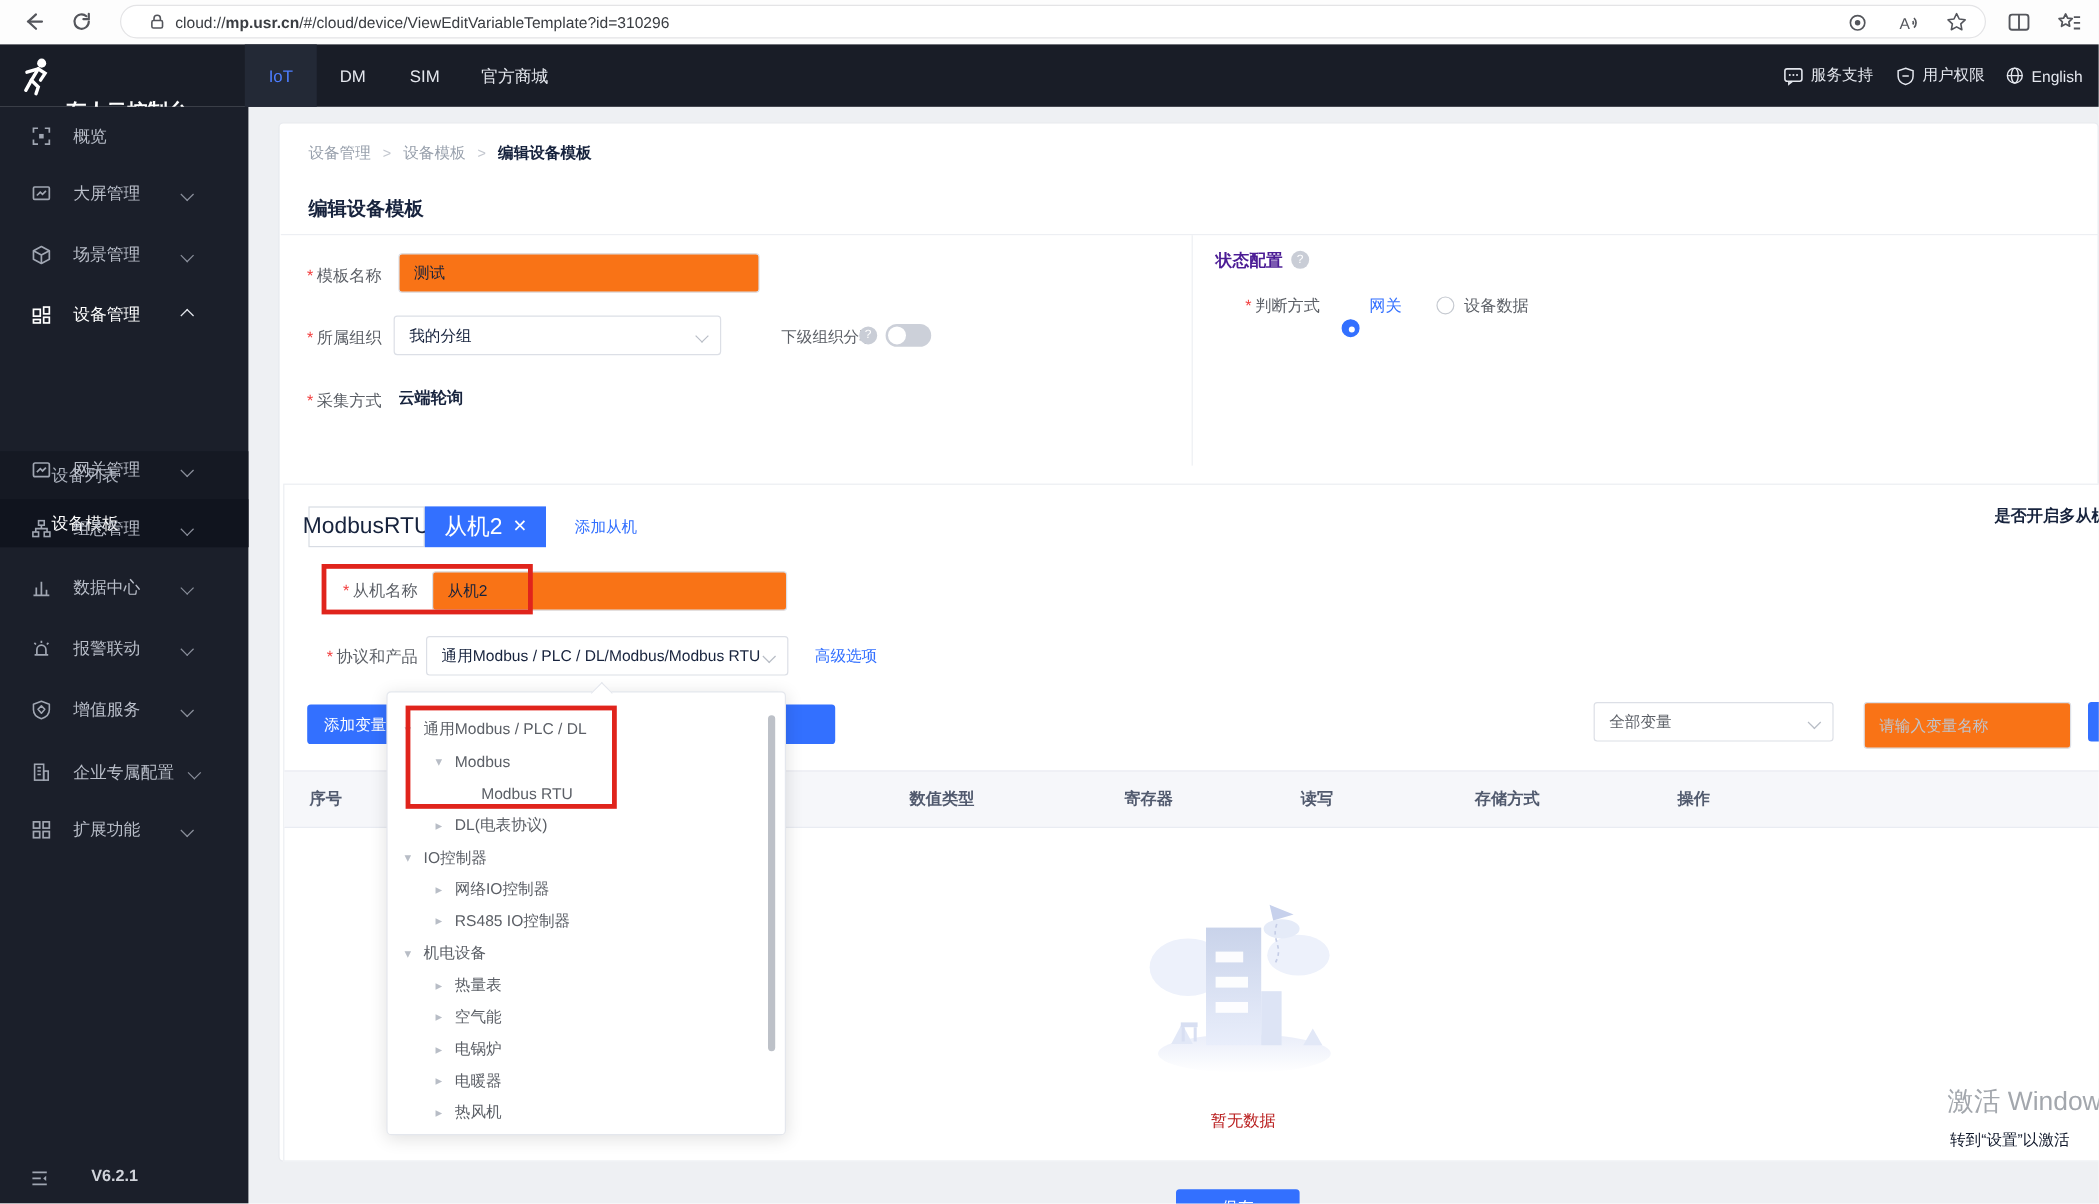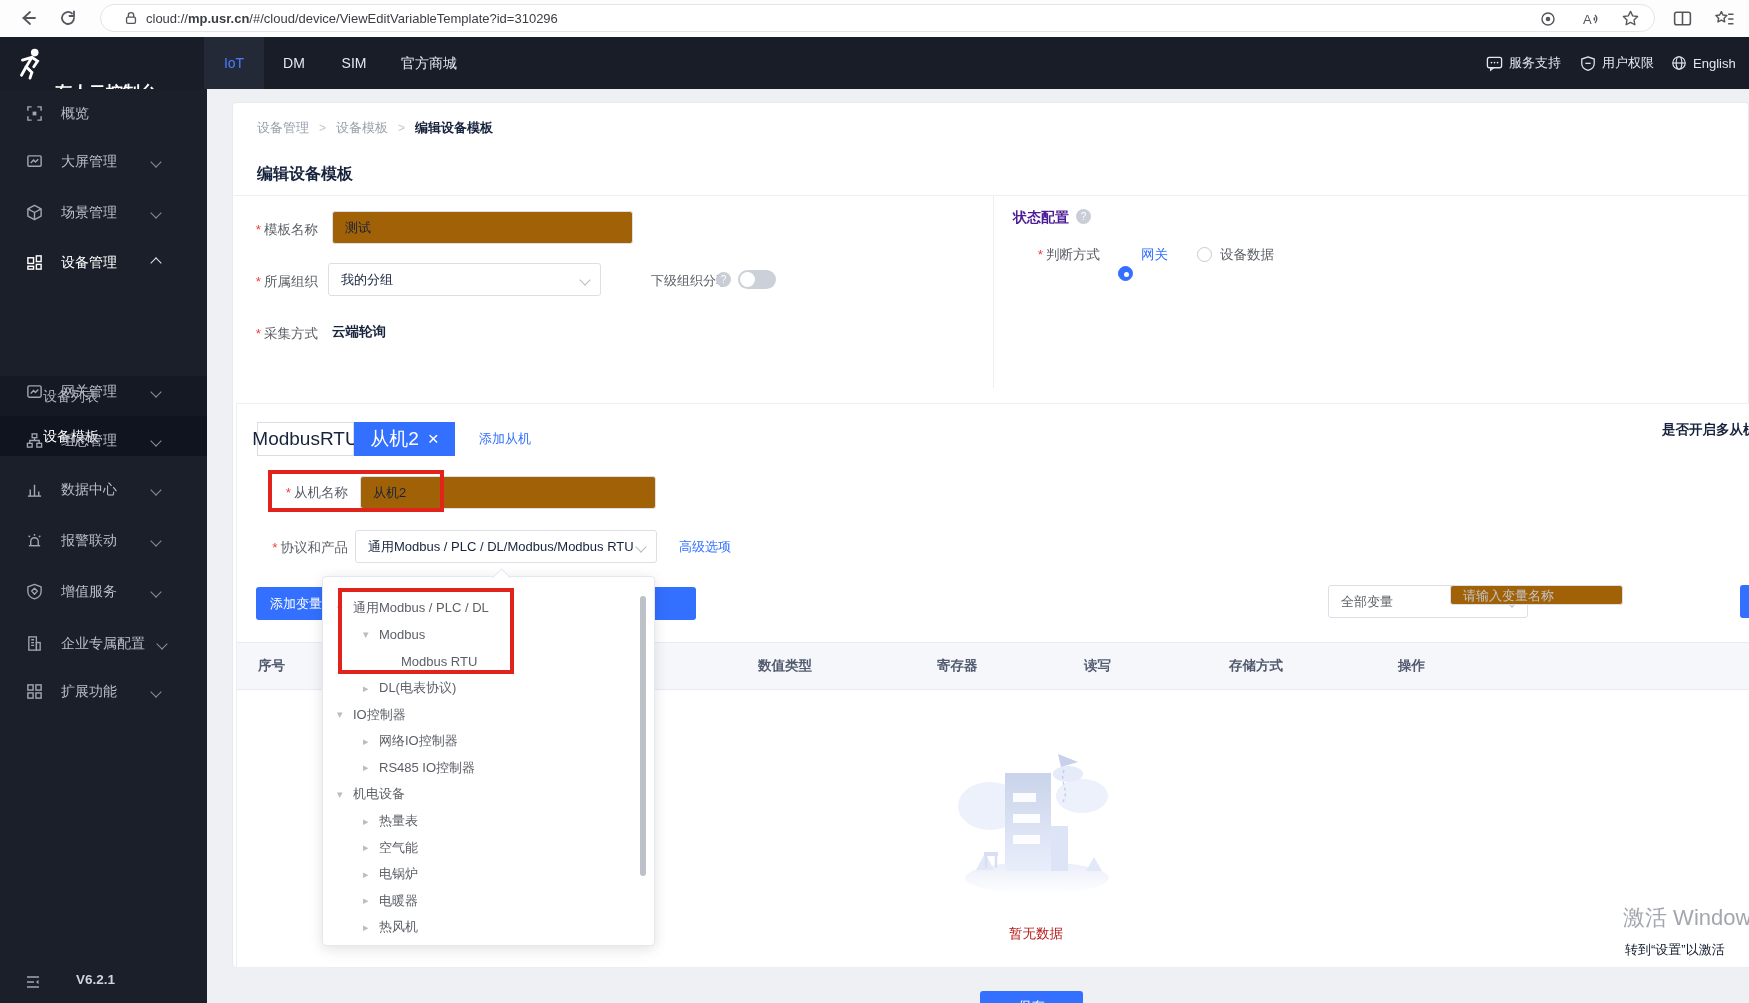--- a/index.html
+++ b/index.html
@@ -31,21 +31,21 @@
   
   .card{left:232px;top:102px;width:1517px;height:866px;background:#fff;border:1px solid #e7e9ee;border-radius:4px;box-sizing:border-box}
   .crumb{font-size:13px;color:#98a0ac;display:flex;gap:10px;align-items:center}
   .crumb .sep{color:#c3c7cf;font-size:12px}
   .crumb .cur{color:#17233d;font-weight:bold}
   .h1{font-size:16px;font-weight:bold;color:#17233d}
   .hline{background:#edeff3;height:1px}
   .vline{background:#edeff3;width:1px}
   .lbl{font-size:13.5px;color:#5b5f66;text-align:right;white-space:nowrap}
   .req{color:#f23c3c;margin-right:3px}
-  .inp{border:1px solid #dcdfe6;border-radius:3px;background:#a16207;box-sizing:border-box;
+  .inp{border:1px solid #dcdfe6;border-radius:3px;background:#f97316;box-sizing:border-box;
        font-size:13px;color:#17233d;padding:0 12px;font-family:inherit}
   input.inp{outline:none}
   input.inp::placeholder{color:#c0c4cc}
   .sel{border:1px solid #dcdfe6;border-radius:3px;background:#fff;box-sizing:border-box;
        font-size:13px;color:#17233d;line-height:31px;padding:0 26px 0 12px;overflow:hidden;white-space:nowrap;cursor:pointer}
   .selchev{position:absolute;right:11px;top:12px;width:7px;height:7px;border-right:1.4px solid #b8bdc6;border-bottom:1.4px solid #b8bdc6;transform:rotate(45deg)}
   .link{color:#3370ff;font-size:13px;cursor:pointer}
   .bold-dark{font-size:13.5px;font-weight:bold;color:#17233d}
   .helpc{width:15px;height:15px;border-radius:50%;background:#c9cdd6;color:#fff;font-size:10px;
          text-align:center;line-height:15px;display:inline-block}
@@ -371,21 +371,21 @@
 <div class="abs redbox" style="left:268px;top:470px;width:176px;height:42px"></div>
 
 <div class="abs lbl" style="left:252px;top:539px;width:96px"><span class="req">*</span><span>协议和产品</span></div>
 <div class="abs sel" style="left:355px;top:530px;width:302px;height:33px"><span>通用Modbus / PLC / DL/Modbus/Modbus RTU</span><span class="selchev"></span></div>
 <span class="abs link" style="left:679px;top:538px">高级选项</span>
 
 
 <div class="abs btn" style="left:256px;top:587px;width:80px;height:33px;z-index:1">添加变量</div>
 <div class="abs btn" style="left:640px;top:587px;width:56px;height:33px;z-index:1"></div>
 <div class="abs sel" style="left:1328px;top:585px;width:200px;height:33px;color:#5b5f66"><span>全部变量</span><span class="selchev"></span></div>
-<input class="abs inp" style="left: 1450px; top: 585px; width: 173px; height: 20px;" placeholder="请输入变量名称">
+<input class="abs inp" style="left: 1553px; top: 585px; width: 173px; height: 39px;" placeholder="请输入变量名称">
 <div class="abs btn" style="left:1740px;top:585px;width:30px;height:33px;z-index:1"></div>
 
 
 <div class="abs thead" style="left:237px;top:642px;width:1512px;height:48px">
   <span class="th" style="left:21px">序号</span>
   <span class="th" style="left:521px">数值类型</span>
   <span class="th" style="left:700px">寄存器</span>
   <span class="th" style="left:847px">读写</span>
   <span class="th" style="left:992px">存储方式</span>
   <span class="th" style="left:1161px">操作</span>

